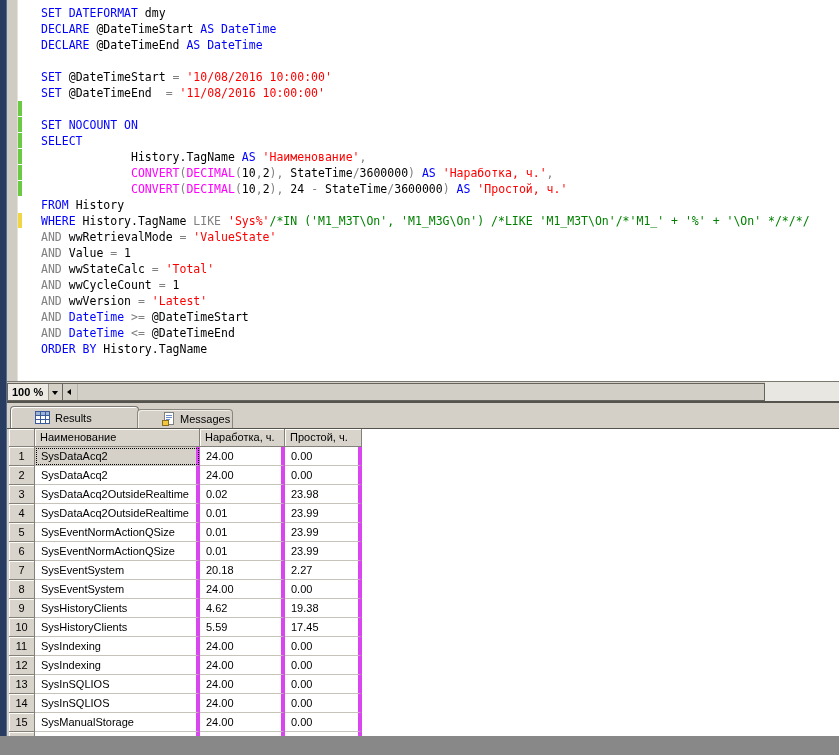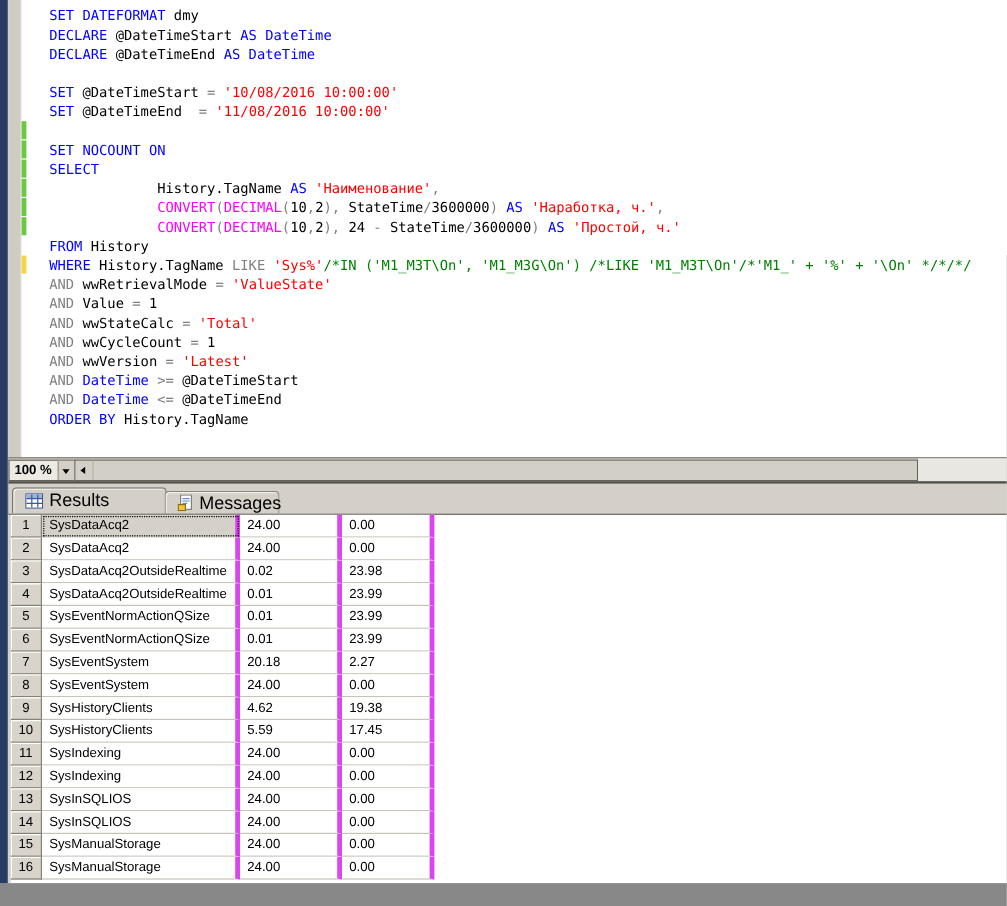--- a/index.html
+++ b/index.html
@@ -38,21 +38,21 @@
   .hs-btn{width:14px;background:#d2cfc7;border-right:1px solid #b5b2a9;position:relative;}
   .arr-left{position:absolute;left:4px;top:5px;width:0;height:0;
             border-top:3px solid transparent;border-bottom:3px solid transparent;border-right:4px solid #000;}
   .hs-track{flex:1;background:#d2cfc7;}
   .sb-tail{position:absolute;left:758px;top:0;width:74px;height:19px;background:#e9e7e1;}
   .sb-split{position:absolute;left:0;top:19px;width:832px;height:3px;background:#55534d;}
   
   .tabsbar{position:absolute;left:7px;top:403px;width:832px;height:25px;background:#d4d0c8;}
   .tab{position:absolute;bottom:0;display:flex;align-items:center;gap:5px;box-sizing:border-box;
        background:#d4d0c8;border:1px solid #8a877e;border-bottom:none;border-radius:4px 4px 0 0;
-       padding:0 10px;font-size:15px;color:#000;}
+       padding:0 24px;font-size:11px;color:#000;}
   .tab .ticon{flex:0 0 auto;}
   .tab-results{left:3px;width:129px;height:22px;border-color:#7a7770;
                box-shadow:inset 1px 1px 0 #ffffff;}
   .tab-messages{left:130px;width:96px;height:19px;box-shadow:inset 1px 1px 0 #f1efe9;}
   
   .results{position:absolute;left:7px;top:428px;width:832px;height:327px;background:#ffffff;
            border-top:1px solid #55534d;box-sizing:border-box;}
   .left-gap{position:absolute;left:0;top:0;width:2px;height:327px;background:#d4d0c8;}
   .grid{position:absolute;left:2px;top:0;font-size:11px;color:#000;}
   .g-row{display:flex;height:19px;}
@@ -125,20 +125,26 @@
         <line x1="4" y1="7.5" x2="8" y2="7.5" stroke="#6b8cc7"></line>
         <rect x="0.5" y="8.5" width="6" height="5" fill="#f3c63f" stroke="#8a6d1c"></rect>
       </svg>
       <span>Messages</span>
     </div>
   </div>
 
   <div class="results">
     <div class="left-gap"></div>
     <div class="grid">
+      <div class="g-row g-head">
+        <div class="gc c0 rowhdr"></div>
+      <div class="gc c1 hdr">Наименование</div>
+          <div class="gc c2 hdr">Наработка, ч.</div>
+          <div class="gc c3 hdr">Простой, ч.</div>
+        </div>
     <div class="g-row">
           <div class="gc c0 rowhdr">1</div>
           <div class="gc c1 cell selected">SysDataAcq2</div>
           <div class="gc c2 cell">24.00</div>
           <div class="gc c3 cell">0.00</div>
         </div>
         <div class="g-row">
           <div class="gc c0 rowhdr">2</div>
           <div class="gc c1 cell">SysDataAcq2</div>
           <div class="gc c2 cell">24.00</div>

